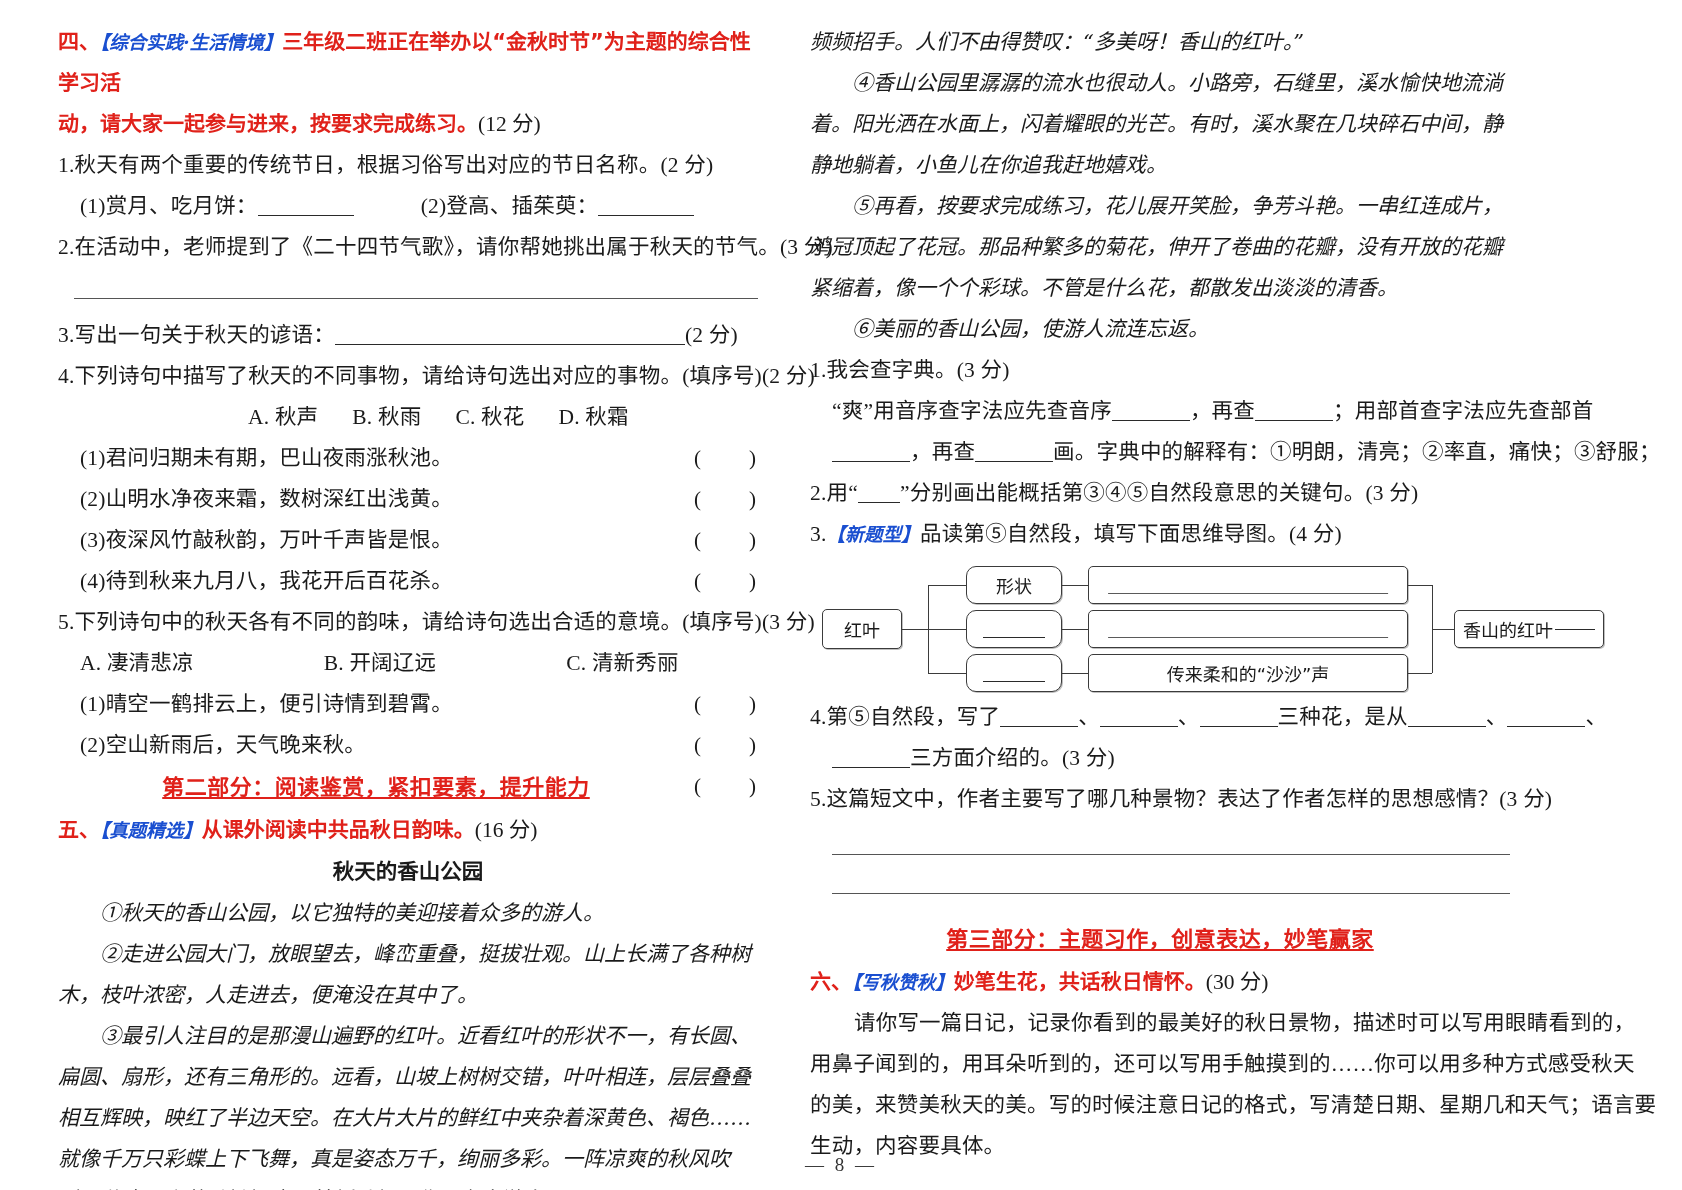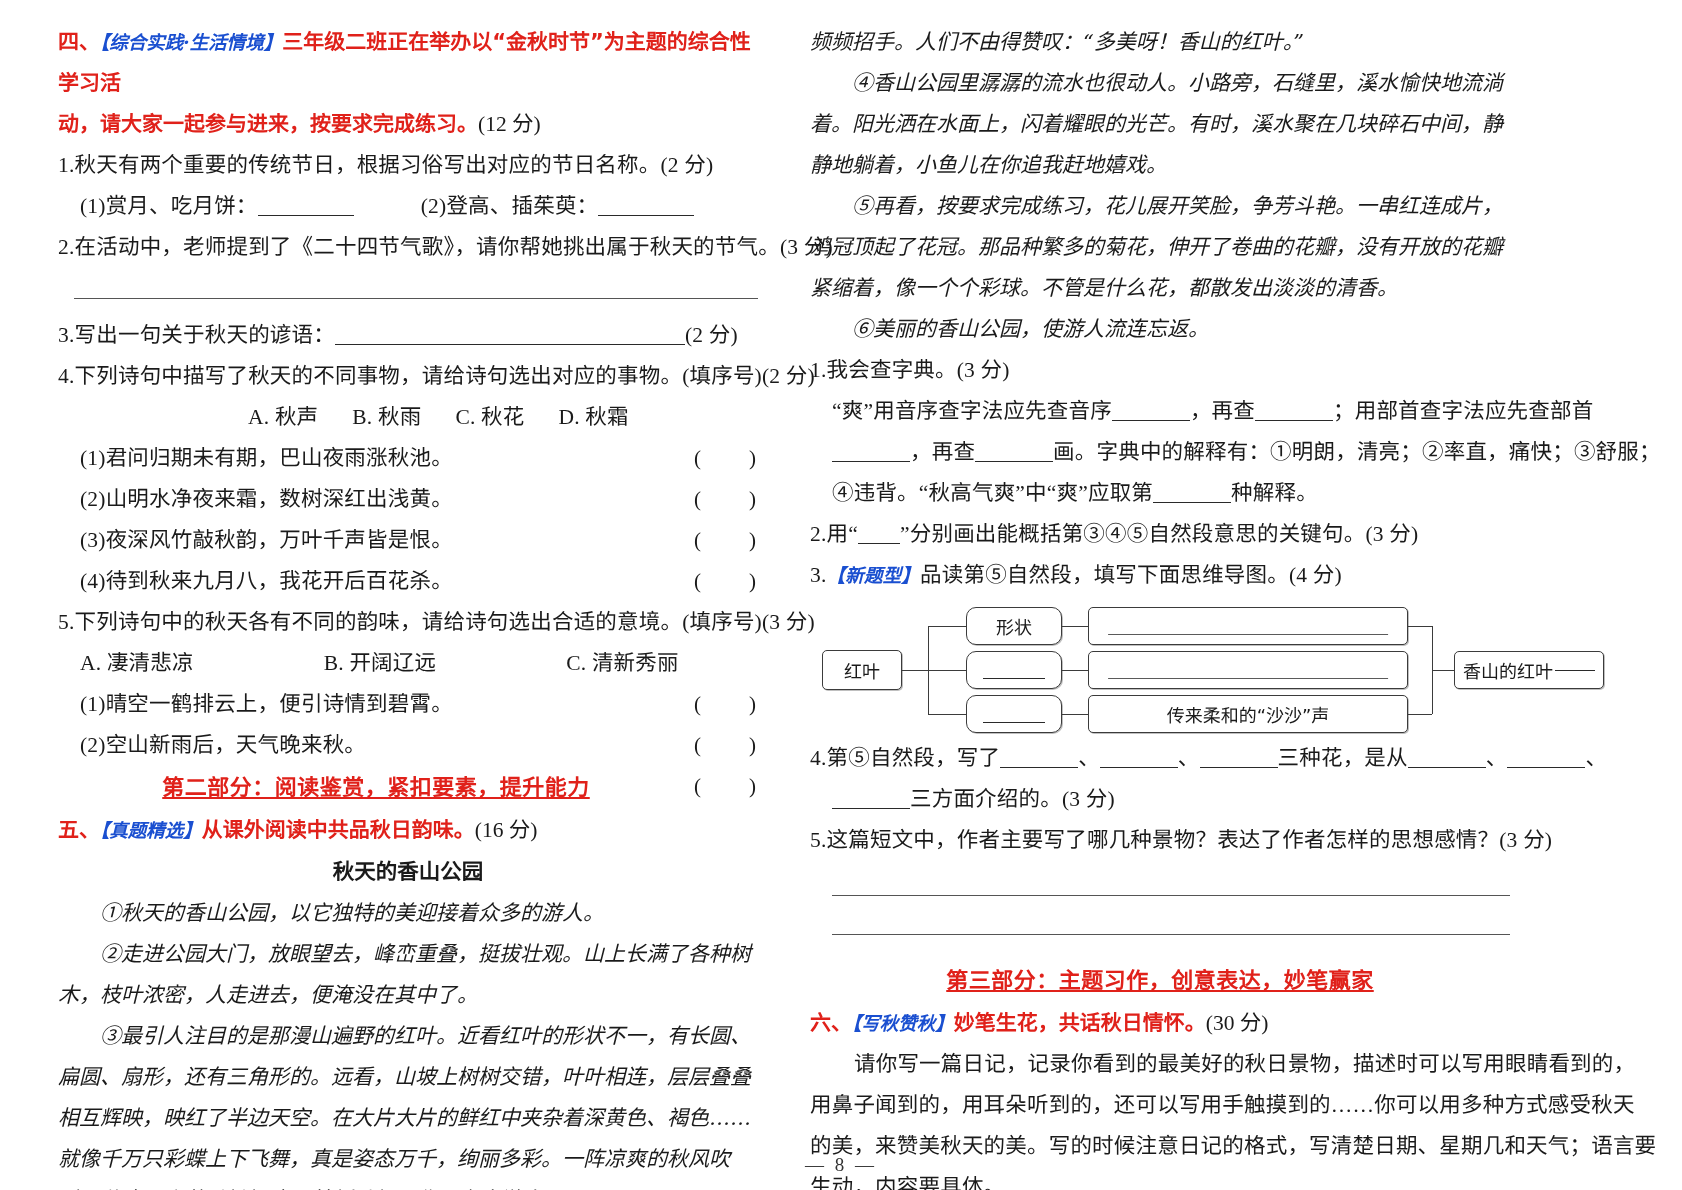--- a/index.html
+++ b/index.html
@@ -255,23 +255,20 @@
 
       <div class="line">
         <span>1.</span><span>我会查字典。</span><span>(3 分)</span>
       </div>
       <div class="line pad-l1">
         <span>“爽”用音序查字法应先查音序</span><span class="blank b-sm"></span><span>，再查</span><span class="blank b-sm"></span><span>；用部首查字法应先查部首</span>
       </div>
       <div class="line pad-l1">
         <span class="blank b-sm"></span><span>，再查</span><span class="blank b-sm"></span><span>画。字典中的解释有：①明朗，清亮；②率直，痛快；③舒服；</span>
       </div>
-      <div class="line pad-l1">
-        <span>④违背。“秋高气爽”中“爽”应取第</span><span class="blank b-sm"></span><span>种解释。</span>
-      </div>
 
       <div class="line">
         <span>2.</span><span>用“</span><span class="blank" style="width:42px"></span><span>”分别画出能概括第③④⑤自然段意思的关键句。</span><span>(3 分)</span>
       </div>
 
       <div class="line">
         <span>3.</span><span class="blue-tag">【新题型】</span><span>品读第⑤自然段，填写下面思维导图。</span><span>(4 分)</span>
       </div>
 
       <div class="map">

